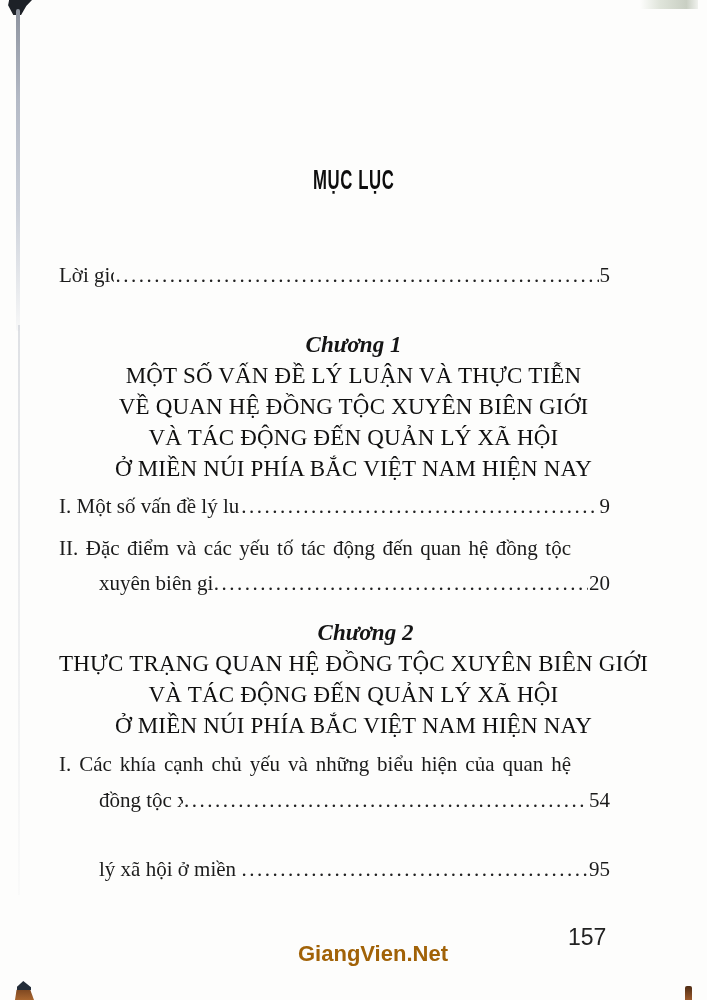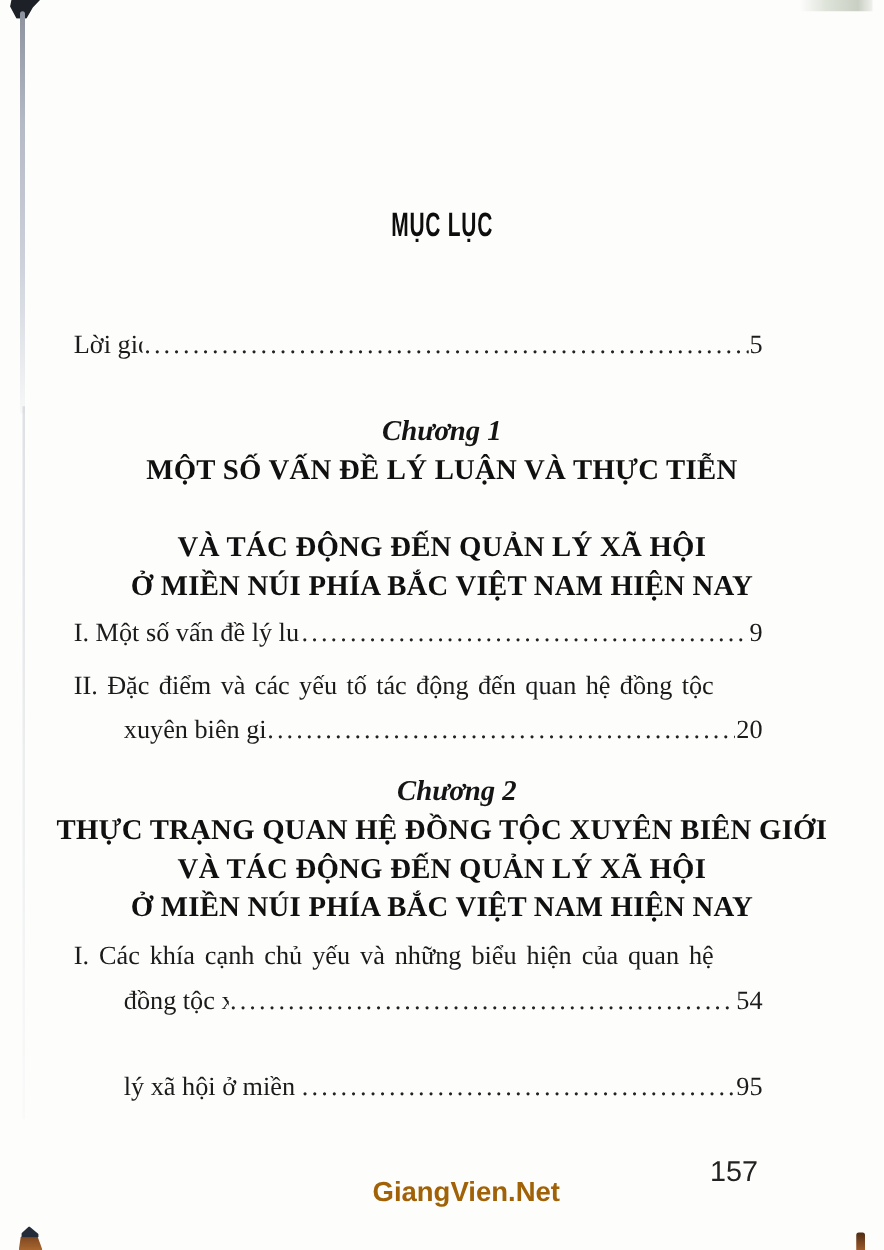--- a/index.html
+++ b/index.html
@@ -60,21 +60,21 @@
     color:#0d0d0d;
   }
 
   .chapter-label{
     position:absolute;left:0;right:0;text-align:center;
     font-style:italic;font-weight:700;font-size:23px;line-height:28px;
     color:#151515;
   }
   .chapter-title-line{
     position:absolute;left:0;right:0;text-align:center;
-    font-weight:700;font-size:23px;line-height:30px;
+    font-weight:400;font-size:23px;line-height:30px;
     letter-spacing:0.2px;color:#101010;
   }
 
   .toc-row{
     position:absolute;display:flex;align-items:baseline;
     font-size:21px;line-height:31px;white-space:nowrap;
   }
   .toc-row .toc-text{flex:0 1 auto;min-width:0;overflow:hidden;}
   .toc-row .dot-leader{
     flex:1 1 auto;overflow:hidden;white-space:nowrap;
@@ -118,20 +118,21 @@
   <h1 class="doc-title"><span class="squeeze">MỤC LỤC</span></h1>
 
   <div class="toc-row" style="left:59px;top:260px;width:551px;">
     <span class="toc-text">Lời giới thiệu </span>
     <span class="dot-leader"></span>
     <span class="toc-page">5</span>
   </div>
 
   <div class="chapter-label" style="top:331px;">Chương 1</div>
   <div class="chapter-title-line" style="top:361px;">MỘT SỐ VẤN ĐỀ LÝ LUẬN VÀ THỰC TIỄN</div>
+  <div class="chapter-title-line" style="top:392px;">VỀ QUAN HỆ ĐỒNG TỘC XUYÊN BIÊN GIỚI</div>
   <div class="chapter-title-line" style="top:423px;">VÀ TÁC ĐỘNG ĐẾN QUẢN LÝ XÃ HỘI</div>
   <div class="chapter-title-line" style="top:454px;">Ở MIỀN NÚI PHÍA BẮC VIỆT NAM HIỆN NAY</div>
 
   <div class="toc-row" style="left:59px;top:491px;width:551px;">
     <span class="toc-text">I. Một số vấn đề lý luận về quan hệ đồng tộc xuyên biên giới</span>
     <span class="dot-leader"></span>
     <span class="toc-page">9</span>
   </div>
 
   <div class="toc-line-nopage" style="left:59px;top:533px;width:512px;">II. Đặc điểm và các yếu tố tác động đến quan hệ đồng tộc</div>

